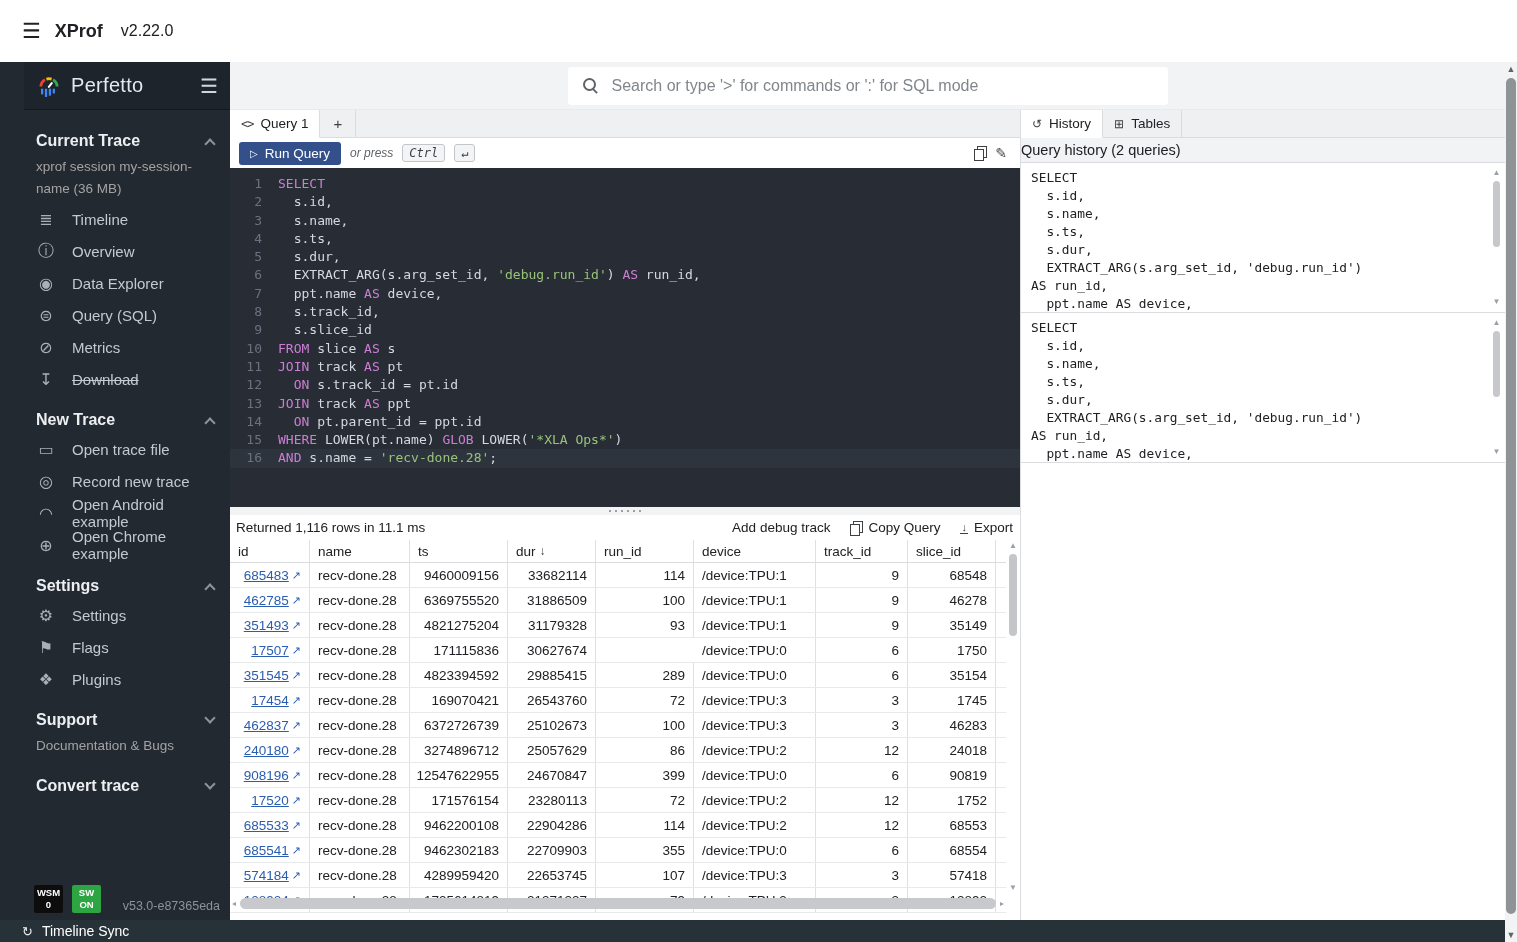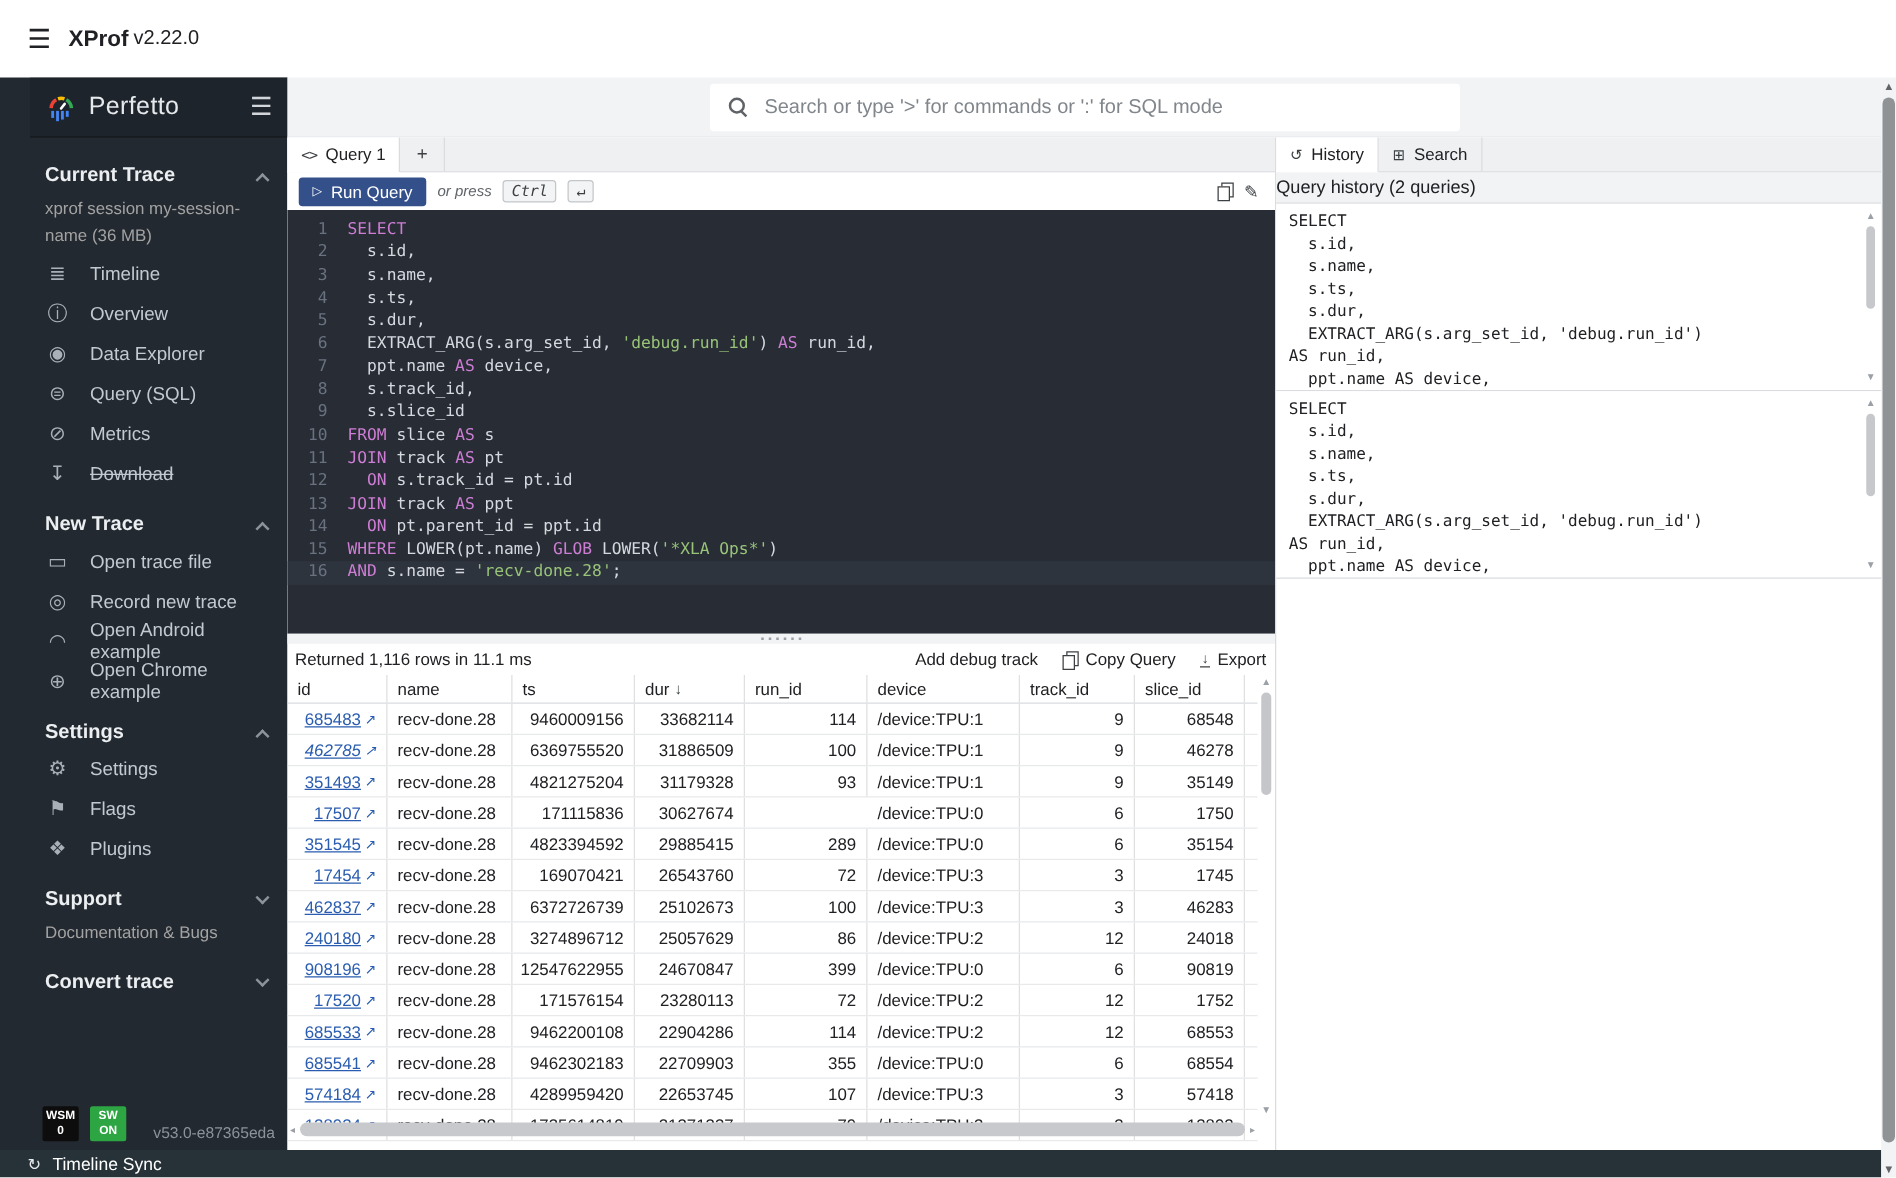--- a/index.html
+++ b/index.html
@@ -2,21 +2,21 @@
 <html style="--accent: #33508a; --link-blue: #2a5db0; --kw: #cd7dd4; --str: #98c379; --editor-bg: #282d35; --sidebar-bg: #232930; --sidebar-header-bg: #1d242b; --statusbar-bg: #263238; --badge-green: #2ea543;"><head>
 <meta charset="utf-8">
 <style>
   * { box-sizing: border-box; margin: 0; padding: 0; }
   html,body { width:1517px; height:942px; overflow:hidden; font-family:"Liberation Sans",sans-serif; background:#fff; color:#202124; }
 
   
   .topbar { height:62px; display:flex; align-items:center; background:#fff; padding-left:22px; }
   .hamburger { font-size:21px; color:#202124; cursor:pointer; }
   .app-title { font-size:18px; font-weight:bold; margin-left:14px; }
-  .app-version { font-size:16px; margin-left:4px; }
+  .app-version { font-size:16px; margin-left:18px; }
 
   
   .shell { display:flex; height:858px; }
 
   
   .sidebar { width:230px; flex:0 0 230px; background:var(--sidebar-bg,#232930); display:flex; flex-direction:column; overflow:hidden;padding-left:24px; }
   .sidebar-header { height:48px; flex:0 0 48px; background:var(--sidebar-header-bg,#1d242b); display:flex; align-items:center; padding:0 12px; border-bottom:1px solid #14181d; }
   .brand { color:#e6e9ec; font-size:20px; margin-left:9px; flex:1; letter-spacing:.3px; }
   .side-menu-icon { color:#d2d6db; font-size:20px; cursor:pointer; }
   .sidebar-body { flex:1; padding-top:6px; overflow:hidden; }
@@ -366,21 +366,21 @@
                 </div>
                 <div class="td" style="width: 100px; flex: 0 0 100px;">recv-done.28</div>
                 <div class="td al-r" style="width: 98px; flex: 0 0 98px;">9460009156</div>
                 <div class="td al-r" style="width: 88px; flex: 0 0 88px;">33682114</div>
                 <div class="td al-r" style="width: 98px; flex: 0 0 98px;">114</div>
                 <div class="td" style="width: 122px; flex: 0 0 122px;">/device:TPU:1</div>
                 <div class="td al-r" style="width: 92px; flex: 0 0 92px;">9</div>
                 <div class="td al-r" style="width: 88px; flex: 0 0 88px;">68548</div>
               </div>
               <div class="tr">
-                <div class="td al-r" style="width: 80px; flex: 0 0 80px; font-style: italic;">
+                <div class="td al-r" style="width: 80px; flex: 0 0 80px;">
                   <span class="idlink">462785</span>
                   <span class="golink">↗</span>
                 </div>
                 <div class="td" style="width: 100px; flex: 0 0 100px;">recv-done.28</div>
                 <div class="td al-r" style="width: 98px; flex: 0 0 98px;">6369755520</div>
                 <div class="td al-r" style="width: 88px; flex: 0 0 88px;">31886509</div>
                 <div class="td al-r" style="width: 98px; flex: 0 0 98px;">100</div>
                 <div class="td" style="width: 122px; flex: 0 0 122px;">/device:TPU:1</div>
                 <div class="td al-r" style="width: 92px; flex: 0 0 92px;">9</div>
                 <div class="td al-r" style="width: 88px; flex: 0 0 88px;">46278</div>
@@ -557,21 +557,21 @@
       </div>
 
       <div class="right-panel">
         <div class="tabbar" id="history-tabs">
             <span class="tab active">
               <span class="t-icon">↺</span>
               <span>History</span>
             </span>
             <span class="tab">
               <span class="t-icon">⊞</span>
-              <span>Search</span>
+              <span>Tables</span>
             </span>
           </div>
         <div class="qh-header">
           <span>Query history (2 queries)</span>
         </div>
         <div id="history-entries">
             <div class="entry">
               <div class="entry-code">SELECT
   s.id,
   s.name,

